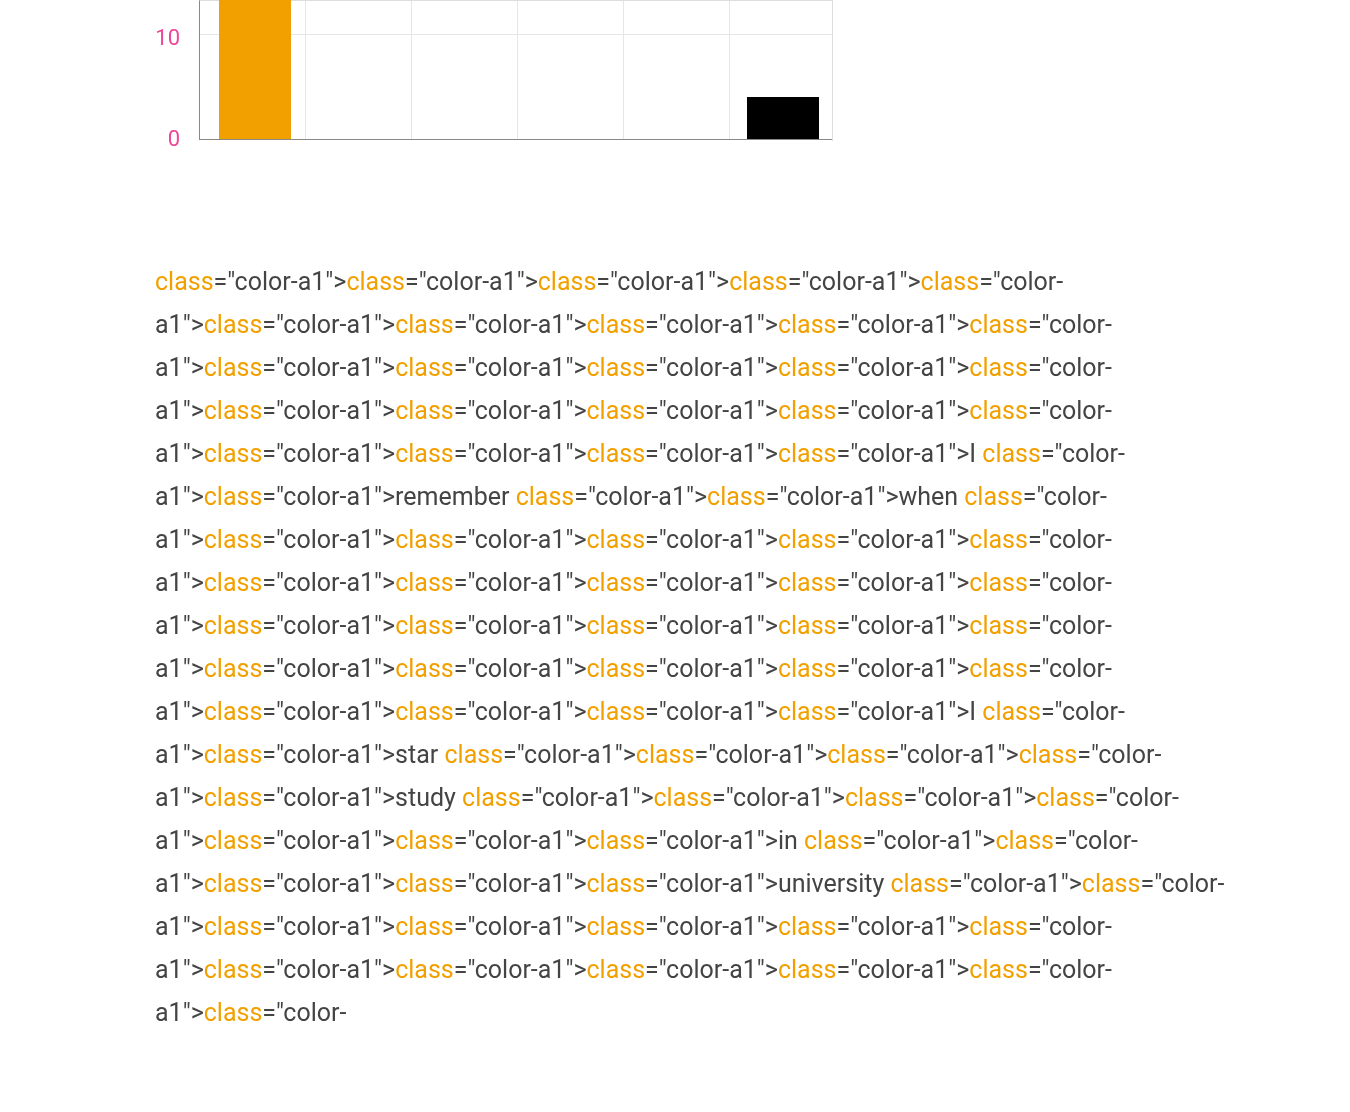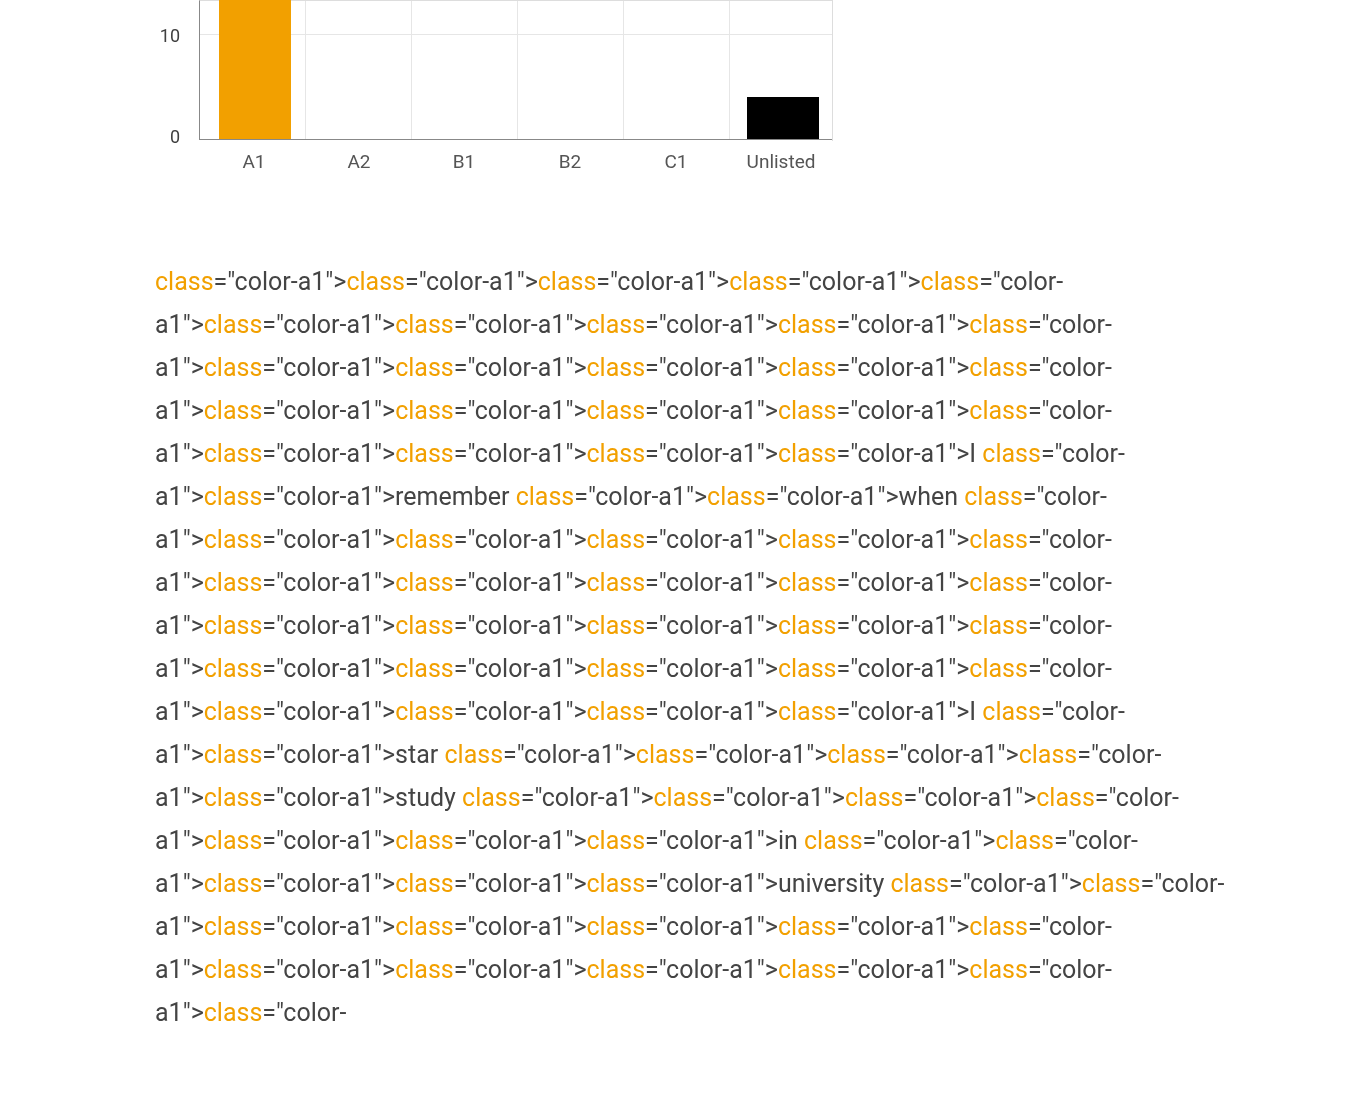--- a/index.html
+++ b/index.html
@@ -14,22 +14,22 @@
     .chart-region {
       position: absolute;
       top: 0;
       left: 165px;
       width: 700px;
       height: 180px;
     }
     .y-axis-tick {
       position: absolute;
       right: 685px;
-      font-size: 18px;
-      color: #404040;
+      font-size: 22px;
+      color: #ec4899;
       text-align: right;
       width: 30px;
     }
     .tick-10 { top: 25px; }
     .tick-0 { top: 126px; }
     .plot {
       position: absolute;
       left: 34px;
       top: 0;
       width: 634px;
@@ -111,23 +111,15 @@
   <div class="plot">
     <div class="hgrid" style="top:33px"></div>
     <div class="vgrid" style="left:105px"></div>
     <div class="vgrid" style="left:211px"></div>
     <div class="vgrid" style="left:317px"></div>
     <div class="vgrid" style="left:423px"></div>
     <div class="vgrid" style="left:529px"></div>
     <div class="bar bar-a1"></div>
     <div class="bar bar-unlisted"></div>
   </div>
-  <div class="xlabels">
-    <div class="xlabel xl-a1">A1</div>
-    <div class="xlabel xl-a2">A2</div>
-    <div class="xlabel xl-b1">B1</div>
-    <div class="xlabel xl-b2">B2</div>
-    <div class="xlabel xl-c1">C1</div>
-    <div class="xlabel xl-un">Unlisted</div>
-  </div>
 </div>
 
 <div class="text-region" id="text-region"><span class="k">class</span><span class="p">="color-a1"&gt;</span><span class="k">class</span><span class="p">="color-a1"&gt;</span><span class="k">class</span><span class="p">="color-a1"&gt;</span><span class="k">class</span><span class="p">="color-a1"&gt;</span><span class="k">class</span><span class="p">="color-a1"&gt;</span><span class="k">class</span><span class="p">="color-a1"&gt;</span><span class="k">class</span><span class="p">="color-a1"&gt;</span><span class="k">class</span><span class="p">="color-a1"&gt;</span><span class="k">class</span><span class="p">="color-a1"&gt;</span><span class="k">class</span><span class="p">="color-a1"&gt;</span><span class="k">class</span><span class="p">="color-a1"&gt;</span><span class="k">class</span><span class="p">="color-a1"&gt;</span><span class="k">class</span><span class="p">="color-a1"&gt;</span><span class="k">class</span><span class="p">="color-a1"&gt;</span><span class="k">class</span><span class="p">="color-a1"&gt;</span><span class="k">class</span><span class="p">="color-a1"&gt;</span><span class="k">class</span><span class="p">="color-a1"&gt;</span><span class="k">class</span><span class="p">="color-a1"&gt;</span><span class="k">class</span><span class="p">="color-a1"&gt;</span><span class="k">class</span><span class="p">="color-a1"&gt;</span><span class="k">class</span><span class="p">="color-a1"&gt;</span><span class="k">class</span><span class="p">="color-a1"&gt;</span><span class="k">class</span><span class="p">="color-a1"&gt;</span><span class="k">class</span><span class="p">="color-a1"&gt;I </span><span class="k">class</span><span class="p">="color-a1"&gt;</span><span class="k">class</span><span class="p">="color-a1"&gt;remember </span><span class="k">class</span><span class="p">="color-a1"&gt;</span><span class="k">class</span><span class="p">="color-a1"&gt;when </span><span class="k">class</span><span class="p">="color-a1"&gt;</span><span class="k">class</span><span class="p">="color-a1"&gt;</span><span class="k">class</span><span class="p">="color-a1"&gt;</span><span class="k">class</span><span class="p">="color-a1"&gt;</span><span class="k">class</span><span class="p">="color-a1"&gt;</span><span class="k">class</span><span class="p">="color-a1"&gt;</span><span class="k">class</span><span class="p">="color-a1"&gt;</span><span class="k">class</span><span class="p">="color-a1"&gt;</span><span class="k">class</span><span class="p">="color-a1"&gt;</span><span class="k">class</span><span class="p">="color-a1"&gt;</span><span class="k">class</span><span class="p">="color-a1"&gt;</span><span class="k">class</span><span class="p">="color-a1"&gt;</span><span class="k">class</span><span class="p">="color-a1"&gt;</span><span class="k">class</span><span class="p">="color-a1"&gt;</span><span class="k">class</span><span class="p">="color-a1"&gt;</span><span class="k">class</span><span class="p">="color-a1"&gt;</span><span class="k">class</span><span class="p">="color-a1"&gt;</span><span class="k">class</span><span class="p">="color-a1"&gt;</span><span class="k">class</span><span class="p">="color-a1"&gt;</span><span class="k">class</span><span class="p">="color-a1"&gt;</span><span class="k">class</span><span class="p">="color-a1"&gt;</span><span class="k">class</span><span class="p">="color-a1"&gt;</span><span class="k">class</span><span class="p">="color-a1"&gt;</span><span class="k">class</span><span class="p">="color-a1"&gt;</span><span class="k">class</span><span class="p">="color-a1"&gt;I </span><span class="k">class</span><span class="p">="color-a1"&gt;</span><span class="k">class</span><span class="p">="color-a1"&gt;star </span><span class="k">class</span><span class="p">="color-a1"&gt;</span><span class="k">class</span><span class="p">="color-a1"&gt;</span><span class="k">class</span><span class="p">="color-a1"&gt;</span><span class="k">class</span><span class="p">="color-a1"&gt;</span><span class="k">class</span><span class="p">="color-a1"&gt;study </span><span class="k">class</span><span class="p">="color-a1"&gt;</span><span class="k">class</span><span class="p">="color-a1"&gt;</span><span class="k">class</span><span class="p">="color-a1"&gt;</span><span class="k">class</span><span class="p">="color-a1"&gt;</span><span class="k">class</span><span class="p">="color-a1"&gt;</span><span class="k">class</span><span class="p">="color-a1"&gt;</span><span class="k">class</span><span class="p">="color-a1"&gt;in </span><span class="k">class</span><span class="p">="color-a1"&gt;</span><span class="k">class</span><span class="p">="color-a1"&gt;</span><span class="k">class</span><span class="p">="color-a1"&gt;</span><span class="k">class</span><span class="p">="color-a1"&gt;</span><span class="k">class</span><span class="p">="color-a1"&gt;university </span><span class="k">class</span><span class="p">="color-a1"&gt;</span><span class="k">class</span><span class="p">="color-a1"&gt;</span><span class="k">class</span><span class="p">="color-a1"&gt;</span><span class="k">class</span><span class="p">="color-a1"&gt;</span><span class="k">class</span><span class="p">="color-a1"&gt;</span><span class="k">class</span><span class="p">="color-a1"&gt;</span><span class="k">class</span><span class="p">="color-a1"&gt;</span><span class="k">class</span><span class="p">="color-a1"&gt;</span><span class="k">class</span><span class="p">="color-a1"&gt;</span><span class="k">class</span><span class="p">="color-a1"&gt;</span><span class="k">class</span><span class="p">="color-a1"&gt;</span><span class="k">class</span><span class="p">="color-a1"&gt;</span><span class="k">class</span><span class="p">="color-</span></div>
 
 </body></html>

